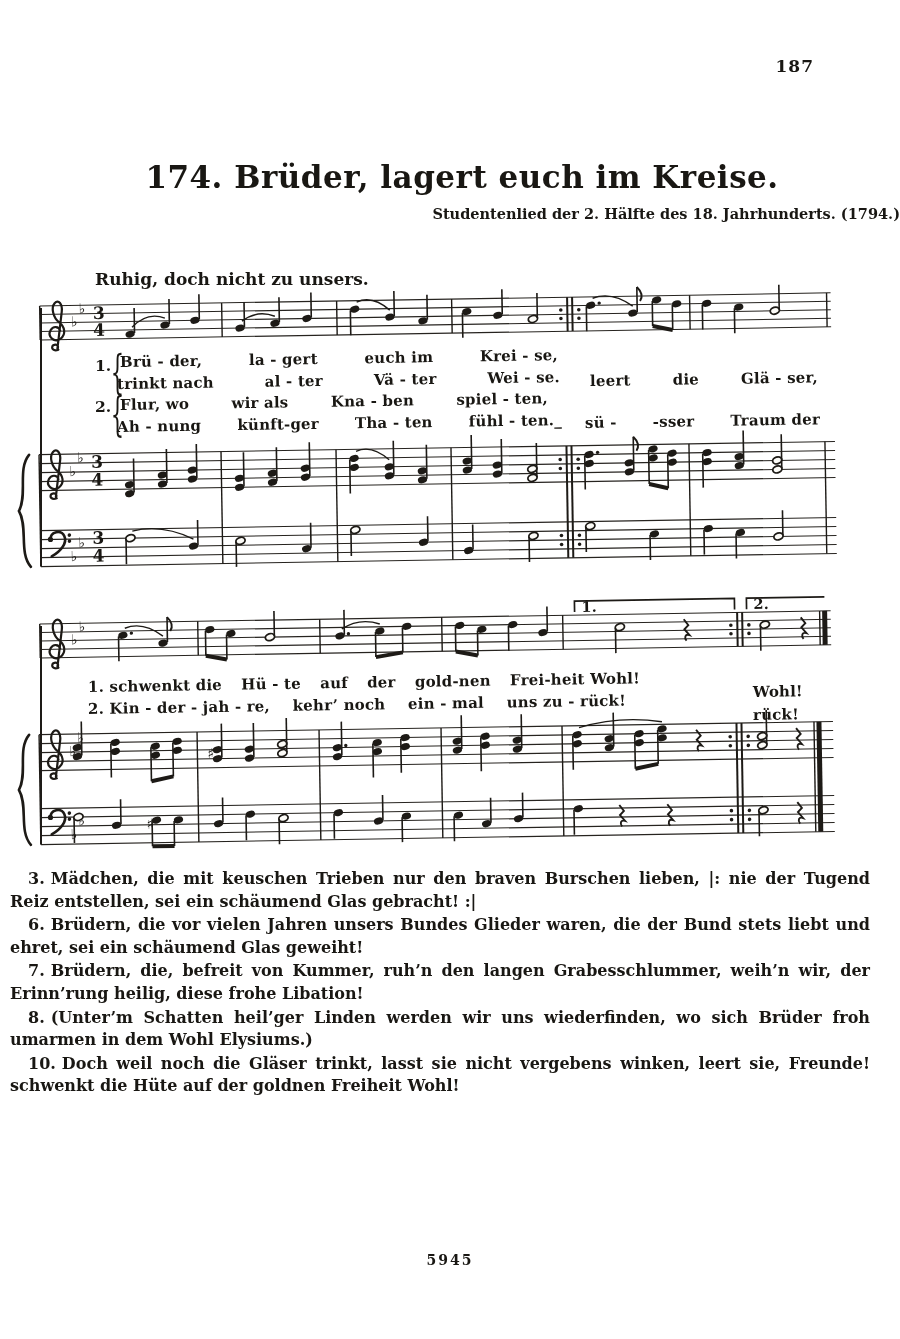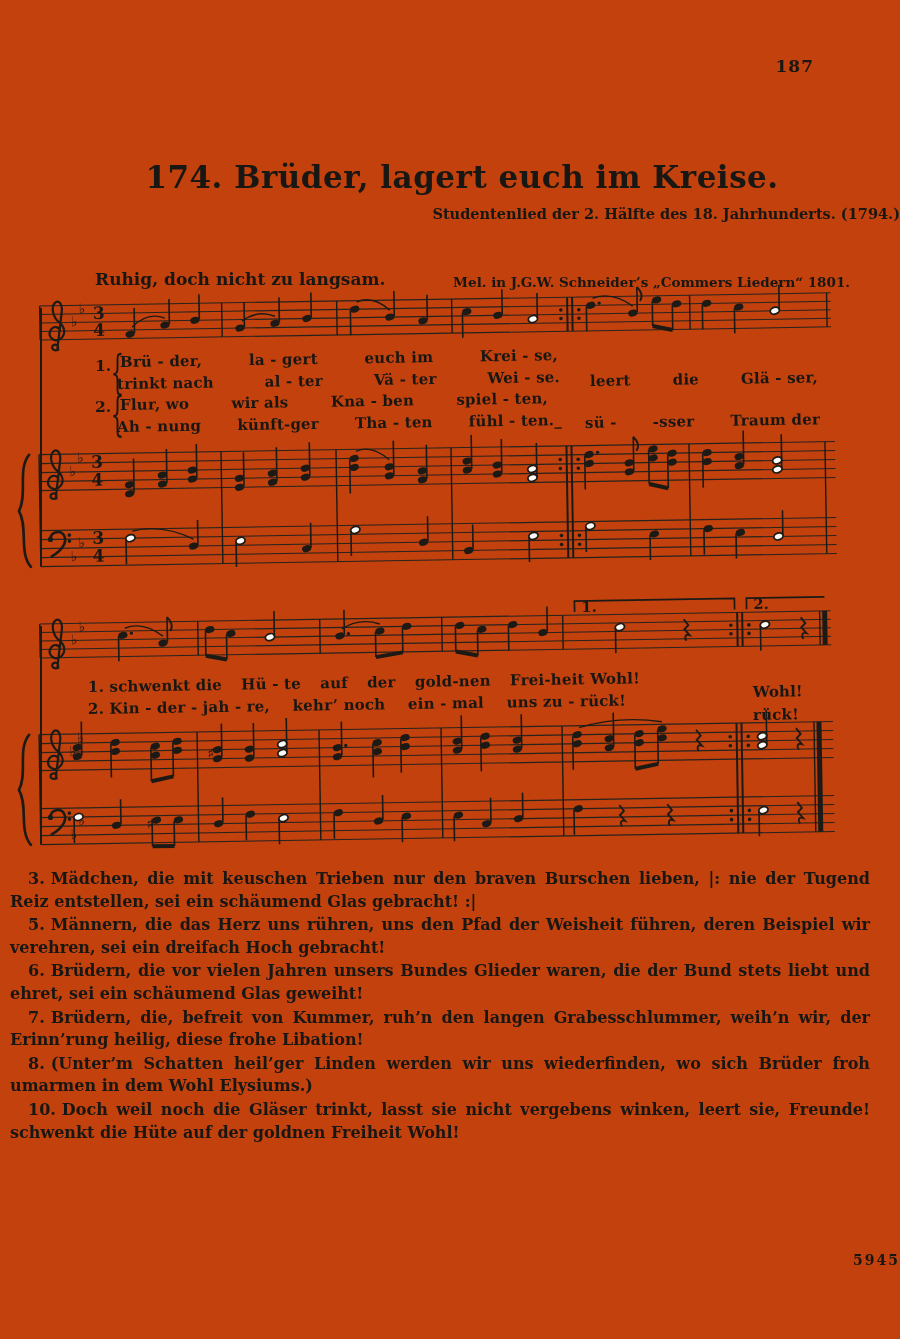--- a/index.html
+++ b/index.html
@@ -1,16 +1,16 @@
 <!DOCTYPE html>
 <html><head>
 <meta charset="utf-8">
 <style>
   html,body{margin:0;padding:0;background:#e8e6e0;}
-  .page{position:relative;width:900px;height:1339px;background:#c2410c;margin:0 auto;
+  .page{position:relative;width:900px;height:1339px;background:#ffffff;margin:0 auto;
         overflow:hidden;color:#191713;font-family:"DejaVu Serif",serif;}
   .pagenum{position:absolute;top:58px;right:86px;font:700 17px/1 "DejaVu Serif",serif;letter-spacing:1px;}
   .title{position:absolute;top:148px;left:0;width:900px;margin:12px;text-align:center;
          font:700 31px/1.1 "DejaVu Serif",serif;letter-spacing:.5px;}
   .subtitle{position:absolute;top:207px;left:0;width:900px;text-align:right;
          font:700 14.5px/1 "DejaVu Serif",serif;}
   .tempo{position:absolute;left:95px;top:271px;font:700 17px/1 "DejaVu Serif",serif;}
   .mel{position:absolute;right:50px;top:276px;font:700 13.5px/1 "DejaVu Serif",serif;}
   svg.music{position:absolute;overflow:visible;transform:rotate(-0.95deg);transform-origin:0 50%;}
   .sl{stroke:#26231f;stroke-width:1.05;}
@@ -34,33 +34,32 @@
   .vl{font-size:14.5px;}
   .lyr{position:absolute;display:flex;justify-content:space-between;white-space:nowrap;
        font:700 15px/1.15 "DejaVu Serif",serif;letter-spacing:.2px;
        transform:rotate(-0.9deg);transform-origin:left center;}
   .vnum{position:absolute;font:700 15.5px/1 "DejaVu Serif",serif;}
   .vbrace{position:absolute;font:400 42px/1 "DejaVu Serif",serif;transform:scale(.5,1.1);transform-origin:center;}
   .conn{position:absolute;width:1.5px;background:#1d1a16;}
   .verses{position:absolute;left:10px;top:868px;width:860px;}
   .verse{margin:0 0 1px 0;font:700 16px/22.6px "DejaVu Serif",serif;text-align:justify;text-indent:18px;}
   .verse .vn{padding-right:6px;}
-  .plate{position:absolute;top:1253px;left:0;width:900px;text-align:right;
+  .plate{position:absolute;top:1253px;left:0;width:900px;text-align:center;
          font:700 14px/1 "DejaVu Serif",serif;letter-spacing:2px;}
 </style>
 </head>
 <body>
 
 <div class="page">
 
   <div class="pagenum">187</div>
   <h1 class="title">174. Brüder, lagert euch im Kreise.</h1>
   <div class="subtitle">Studentenlied der 2. Hälfte des 18. Jahrhunderts.  (1794.)</div>
-  <div class="tempo">Ruhig, doch nicht zu langsam.</div>
-  <div class="mel">Mel. in J.G.W. Schneider’s „Commers Liedern“ 1801.</div>
+  <div class="tempo">Ruhig, doch nicht zu unsers.</div>
 
   <svg id="sys1" class="music" style="left:35px;top:292px;" width="800" height="70">
       <line x1="5" y1="14" x2="796" y2="14" class="sl"></line>
       <line x1="5" y1="22.5" x2="796" y2="22.5" class="sl"></line>
       <line x1="5" y1="31" x2="796" y2="31" class="sl"></line>
       <line x1="5" y1="39.5" x2="796" y2="39.5" class="sl"></line>
       <line x1="5" y1="48" x2="796" y2="48" class="sl"></line>
       <line x1="5" y1="14" x2="5" y2="48" class="bl"></line>
       <path d="M9 44 C4 46 1 42 4 39.5 C7 38 10 40 8 43.5 L13 6 C14 -1 10 -7 6 -2.5 C2 2 4.5 12 10 16.5 C16 21 17 29 11.5 33 C5 37.5 -2 31 1.5 24.5 C4 20 10 20.5 11 25" transform="translate(14 14)" class="clef"></path>
       <text x="36" y="35" class="acc">♭</text>
@@ -516,21 +515,20 @@
       <line x1="617.6" y1="58" x2="640.6" y2="53.5" class="beam"></line>
       <line x1="133.6" y1="127.5" x2="155.6" y2="127.5" class="beam"></line>
       <path d="M562 16 Q602.5 4.5 645 11.5" class="slur"></path>
       <text x="190" y="40.5" class="acc">♯</text>
       <text x="128" y="110" class="acc">♯</text>
     </svg>
   <div class="conn" style="left:40px;top:626px;height:218px;"></div>
 
   <div class="verses">
     <p class="verse"><span class="vn">3.</span><span>Mädchen, die mit keuschen Trieben nur den braven Burschen lieben, |: nie der Tugend Reiz entstellen, sei ein schäumend Glas gebracht! :|</span></p>
-    <p class="verse"><span class="vn">5.</span><span>Männern, die das Herz uns rühren, uns den Pfad der Weisheit führen, deren Beispiel wir verehren, sei ein dreifach Hoch gebracht!</span></p>
     <p class="verse"><span class="vn">6.</span><span>Brüdern, die vor vielen Jahren unsers Bundes Glieder waren, die der Bund stets liebt und ehret, sei ein schäumend Glas geweiht!</span></p>
     <p class="verse"><span class="vn">7.</span><span>Brüdern, die, befreit von Kummer, ruh’n den langen Grabesschlummer, weih’n wir, der Erinn’rung heilig, diese frohe Libation!</span></p>
     <p class="verse"><span class="vn">8.</span><span>(Unter’m Schatten heil’ger Linden werden wir uns wiederfinden, wo sich Brüder froh umarmen in dem Wohl Elysiums.)</span></p>
     <p class="verse"><span class="vn">10.</span><span>Doch weil noch die Gläser trinkt, lasst sie nicht vergebens winken, leert sie, Freunde! schwenkt die Hüte auf der goldnen Freiheit Wohl!</span></p>
   </div>
 
   <div class="plate">5945</div>
 </div>
 
 </body></html>

